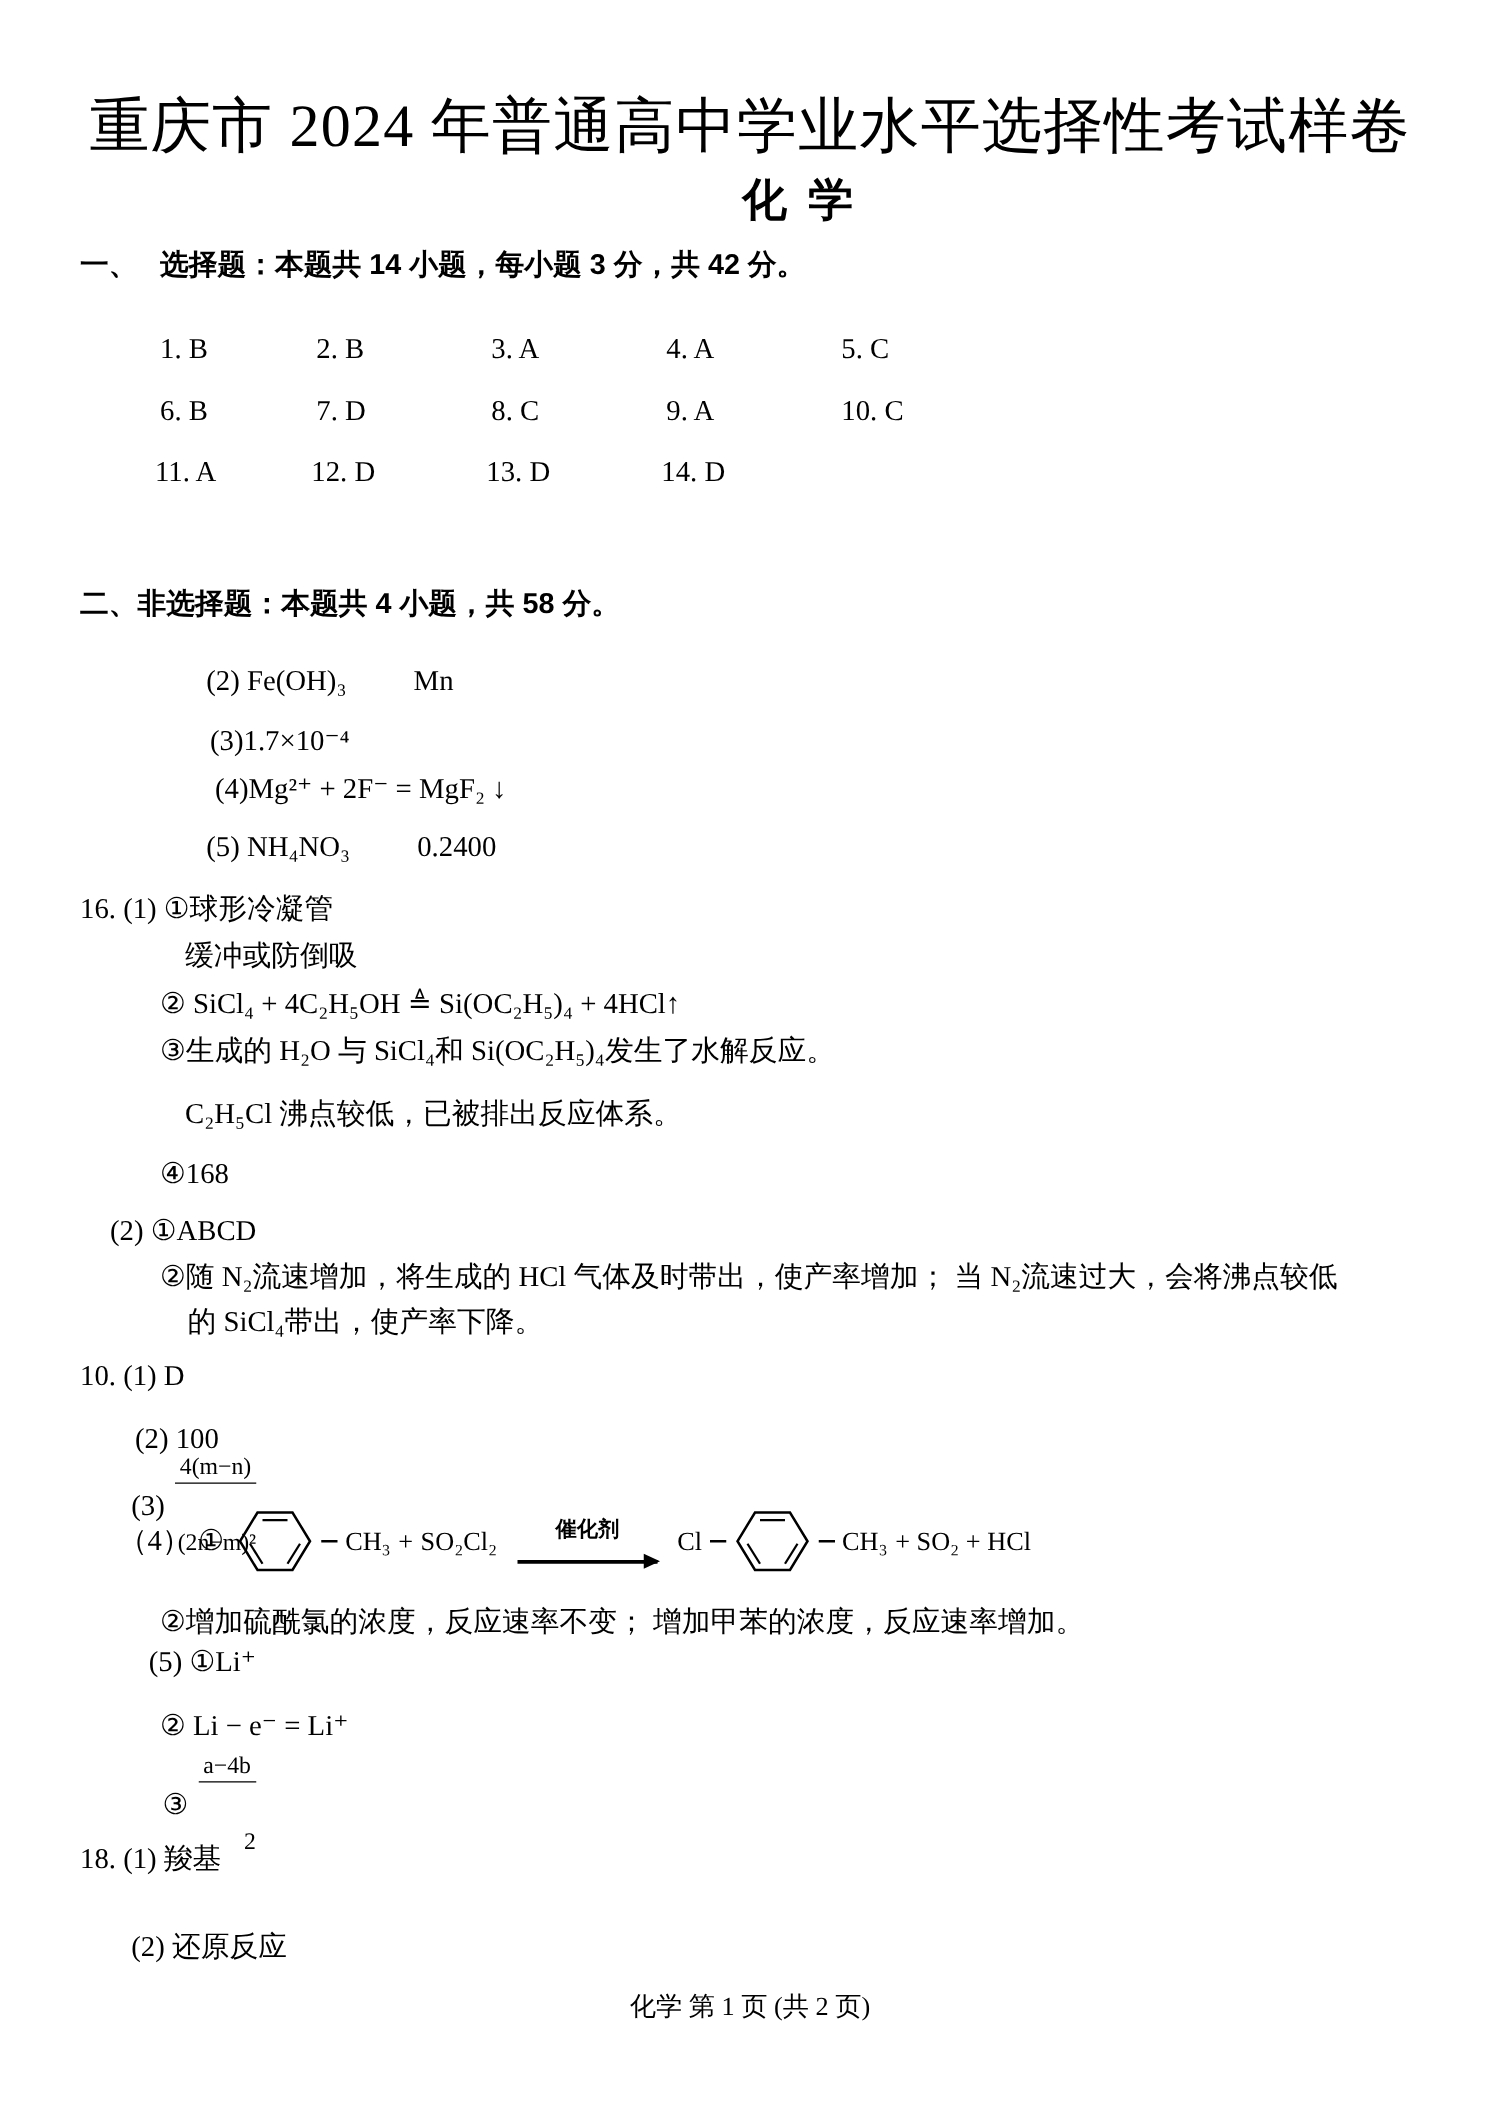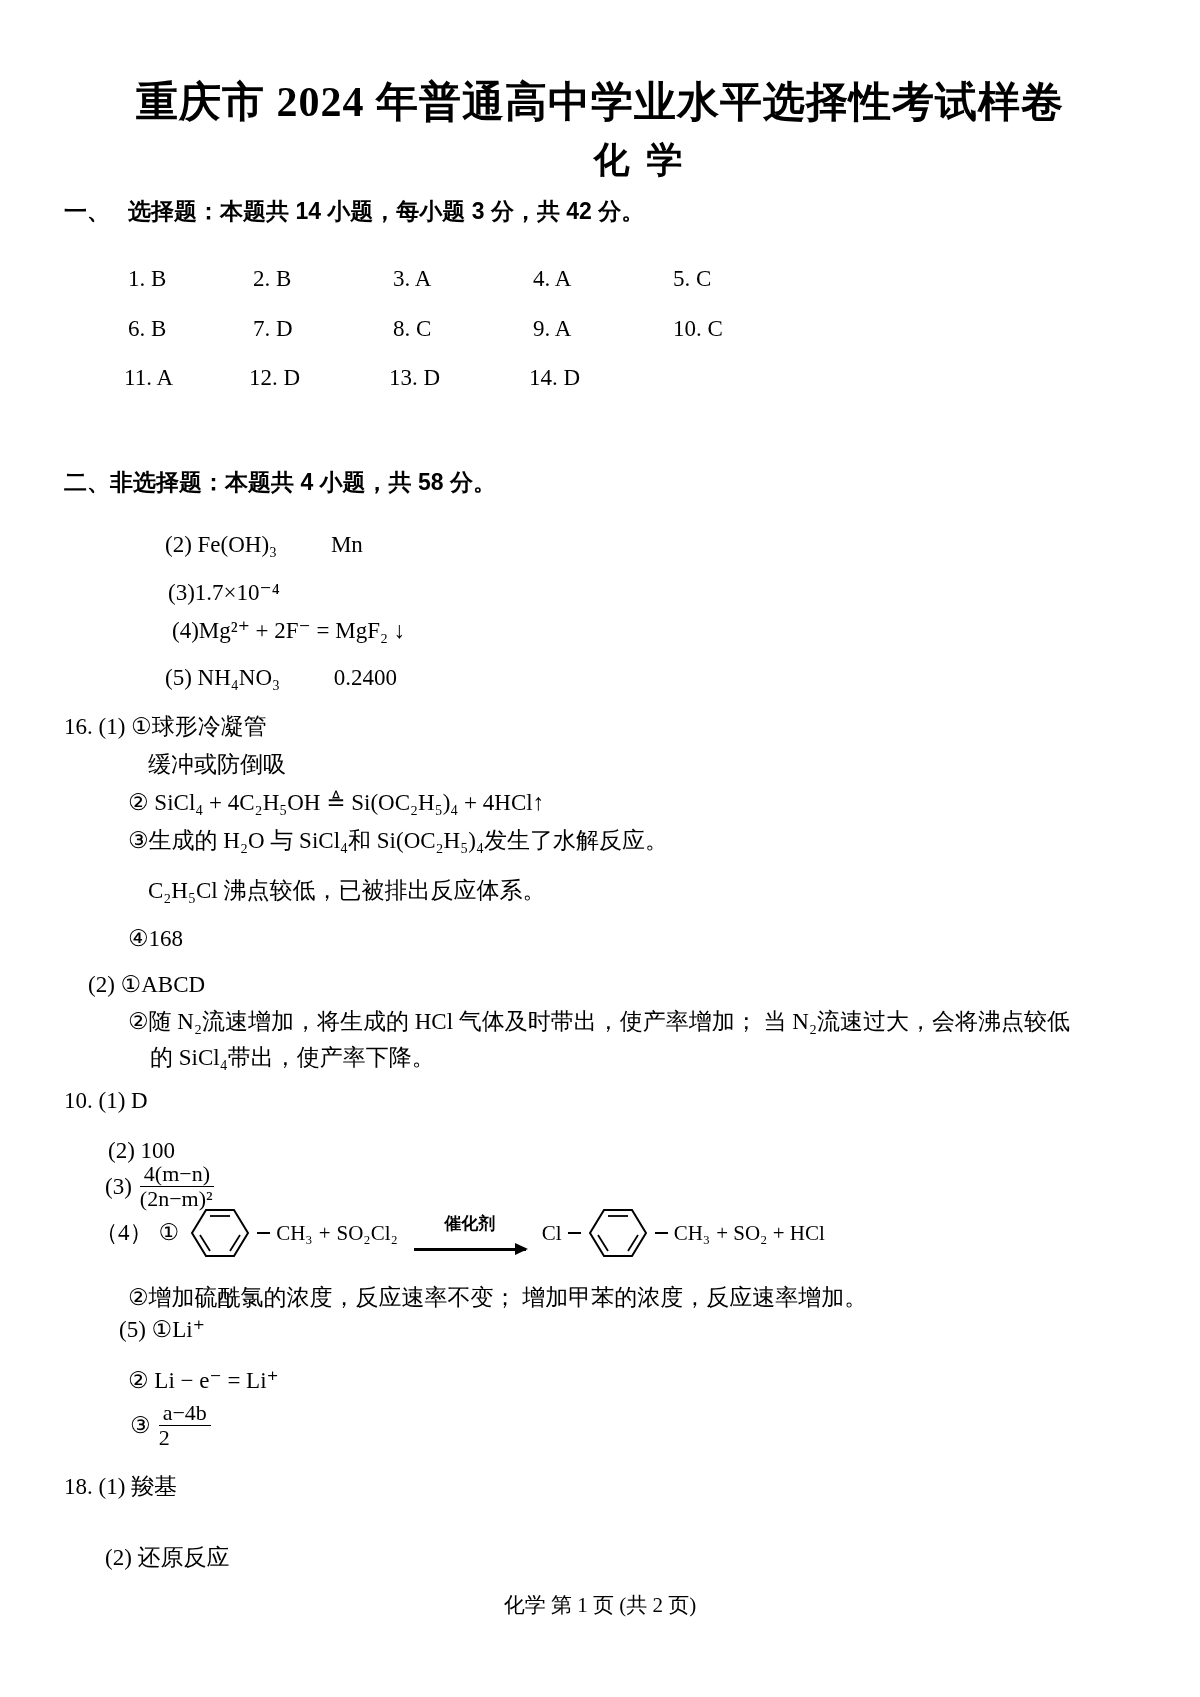--- a/index.html
+++ b/index.html
@@ -18,22 +18,22 @@
     line-height:30px;
     font-family:"Liberation Serif","DejaVu Serif","DejaVu Sans",serif;
   }
   .heiti {
     font-family:"Liberation Sans","DejaVu Sans",sans-serif;
     font-weight:bold;
   }
   .title {
     left:0; width:100%;
     text-align:center;
-    font-size:42px; line-height:52px;
-    font-weight:bold;
+    font-size:48px; line-height:52px;
+    font-weight:normal;
     letter-spacing:1px;
   }
   .subject {
     left:0; width:100%;
     text-align:center;
     font-size:36px; line-height:52px;
     font-weight:bold;
     letter-spacing:4px;
     padding-left:40px;
   }
@@ -41,22 +41,22 @@
   .sec-heading .gap { display:inline-block; width:18px; }
   .answers-row { display:flex; }
   .answers-row .cell { display:inline-block; }
   .answers-row .c1 { width:125px; }
   .answers-row .c2 { width:140px; }
   .answers-row .c3 { width:140px; }
   .answers-row .c4 { width:140px; }
   .pair .second { margin-left:48px; }
   .frac-line { display:flex; align-items:center; gap:8px; }
   .frac {
-    display:inline-flex; flex-direction:column; align-items:flex-start;
-    font-size:22px; line-height:22px; vertical-align:middle;
+    display:inline-flex; flex-direction:column; align-items:flex-end;
+    font-size:19px; line-height:22px; vertical-align:middle;gap:36px;
   }
   .frac .num { border-bottom:1.6px solid #000; padding:0 4px 1px 4px; }
   .frac .den { padding-top:1px; }
   .rxn-row { display:flex; align-items:center; gap:6px; font-size:21px; }
   .rxn-row .circ { font-size:23px; margin-right:4px; }
   .bond { display:inline-block; width:13px; height:2px; background:#000; }
   .benzene { display:inline-block; }
   .arrow-wrap {
     display:inline-flex; flex-direction:column; align-items:center;
     margin:0 10px;

